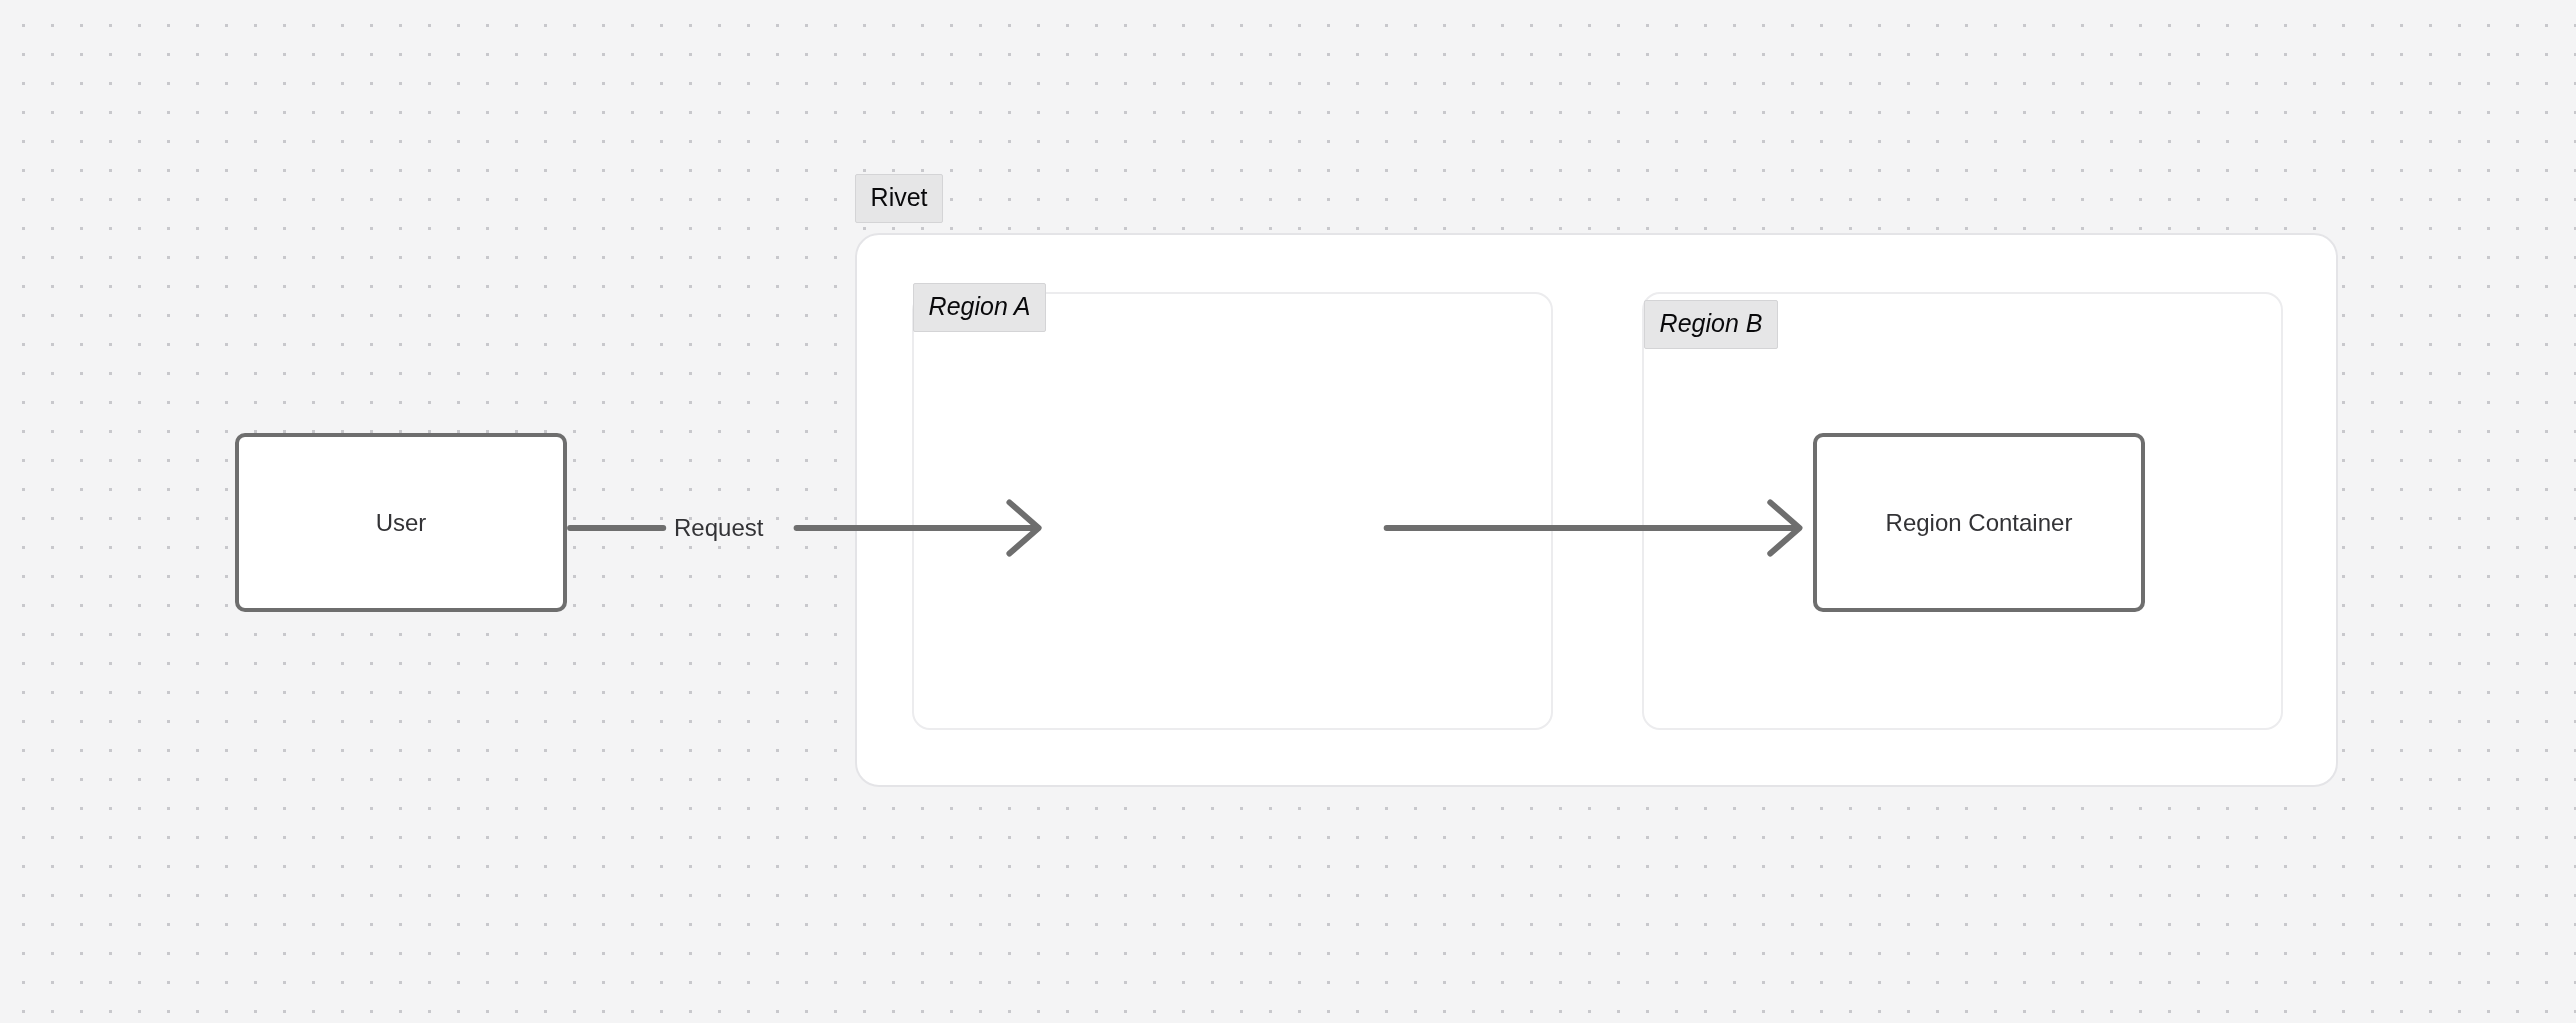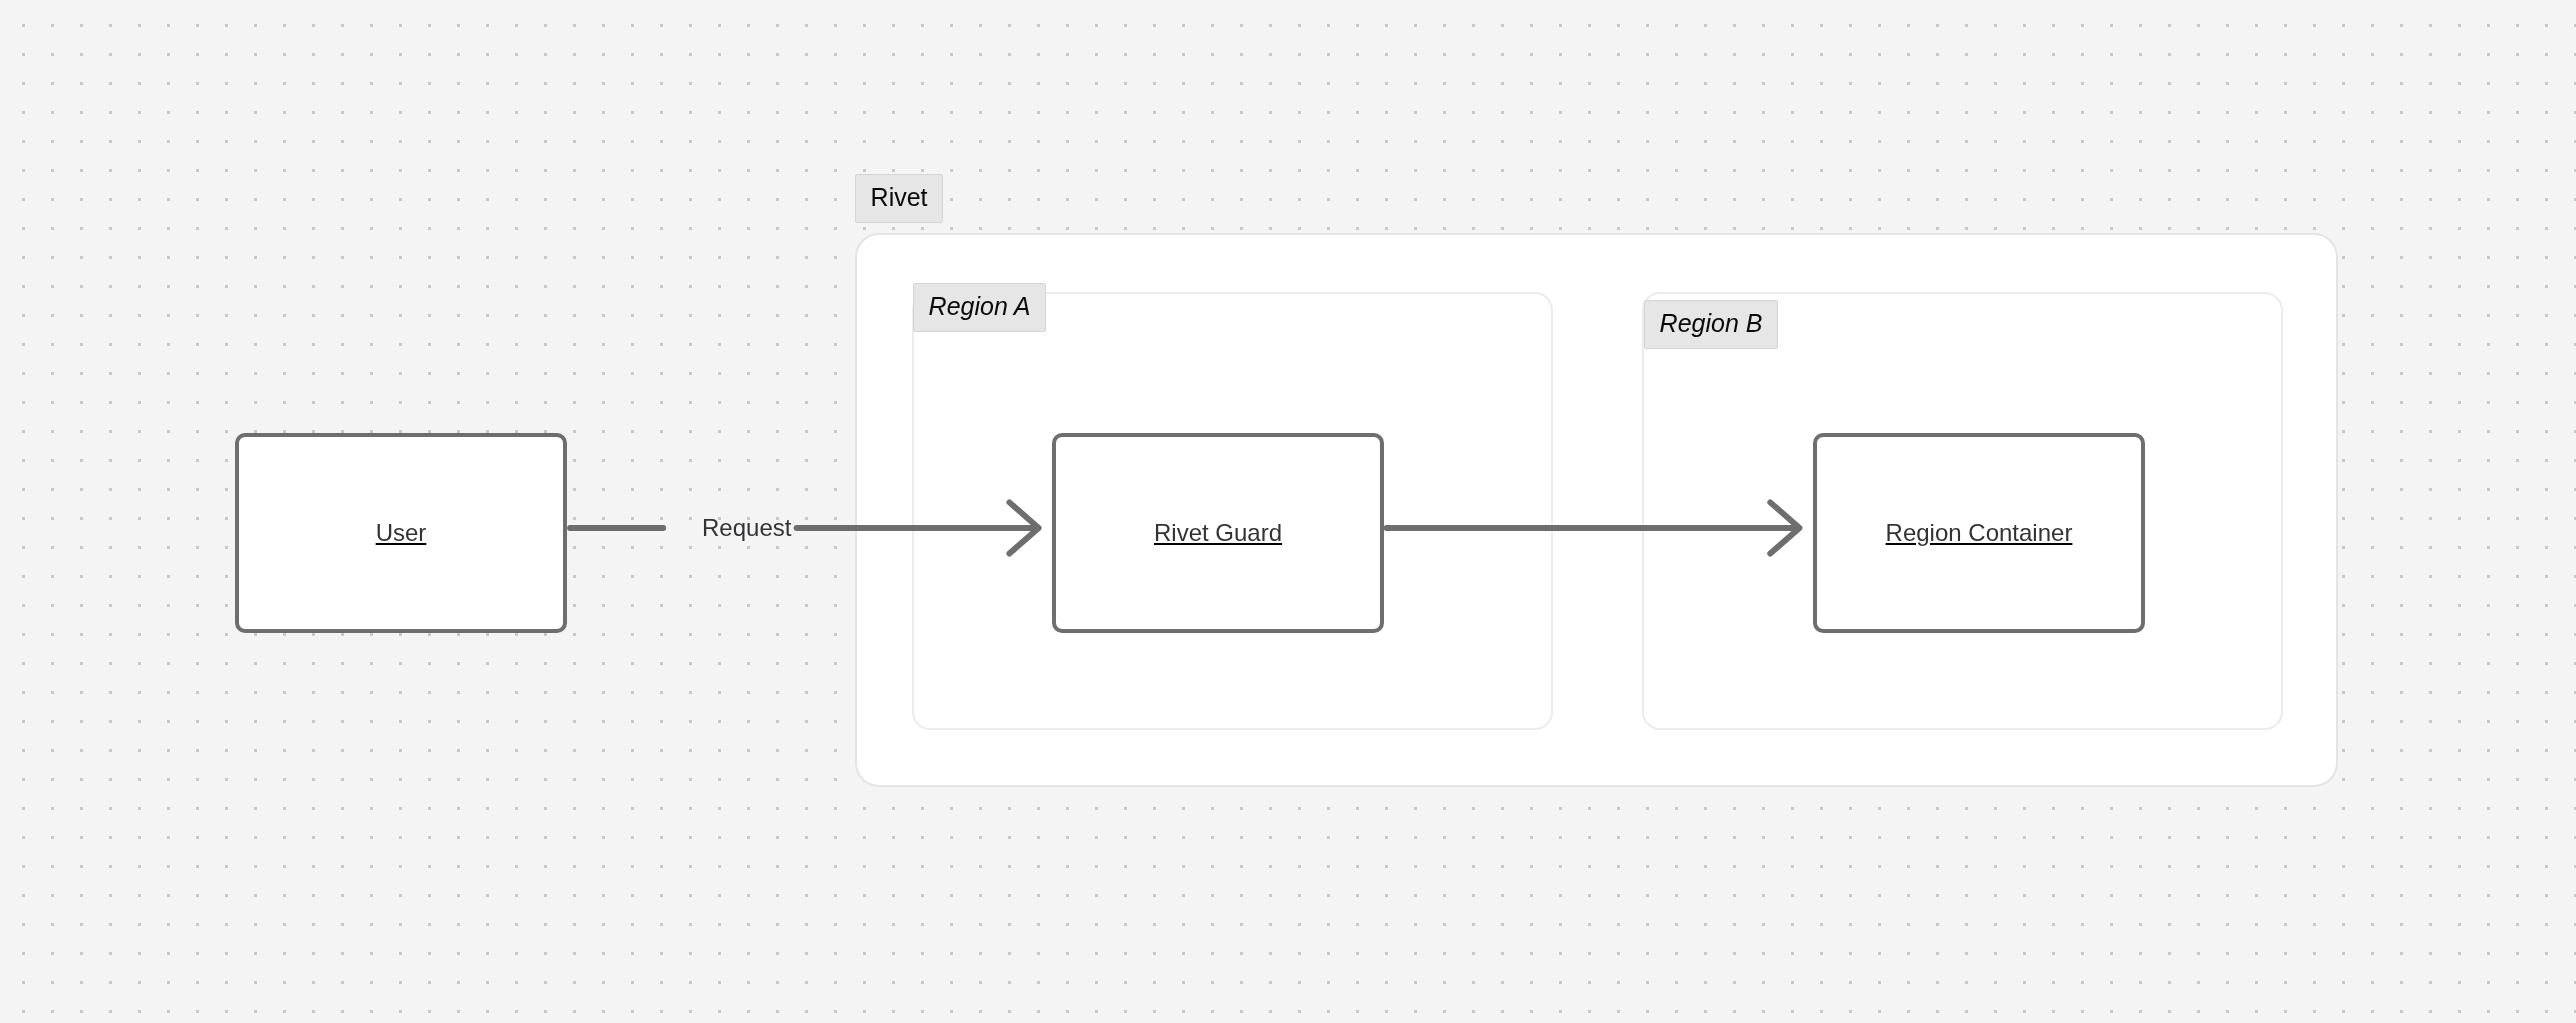--- a/index.html
+++ b/index.html
@@ -69,29 +69,28 @@
   }
   .pill-rivet    { left: 855px;  top: 174px; }
   .pill-region-a { left: 913px; top: 283px; font-style: italic; }
   .pill-region-b { left: 1644px; top: 300px; font-style: italic; }
 
   
   .node {
     position: absolute;
     top: 433px;
     width: 332px;
-    height: 200px;
+    height: 179px;
     background: #ffffff;
     border: 4.6px solid #6e6e6e;
     border-radius: 10px;
     box-sizing: border-box;
     display: flex;
     align-items: center;
     justify-content: center;
-    text-decoration: underline;
   }
   .node-label {
     color: #333336;
     font-size: 24px;
     line-height: 1;
     white-space: nowrap;
   }
   .node-user      { left: 235px;  }
   .node-guard     { left: 1052px; }
   .node-container { left: 1813px; }
@@ -111,21 +110,20 @@
     position: absolute;
     color: #333336;
     font-size: 24px;
     line-height: 1;
     white-space: nowrap;
     background: transparent;
   }
   .edge-label-request {
     left: 674px;
     top: 516px;
-    margin-left: 28px;
   }
 </style>
 </head>
 <body>
 
 <div id="canvas">
 
   <div class="group-outer"></div>
 
   <div class="group-inner group-region-a"></div>
@@ -153,22 +151,19 @@
   <span class="group-pill pill-rivet">Rivet</span>
 
   <span class="group-pill pill-region-a">Region A</span>
 
   <span class="group-pill pill-region-b">Region B</span>
 
   <div class="node node-user">
     <span class="node-label">User</span>
   </div>
 
-  <div class="node node-guard">
-    <span class="node-label">Rivet Guard</span>
-  </div>
 
   <div class="node node-container">
     <span class="node-label">Region Container</span>
   </div>
 
 </div>
 
 
 </body></html>

